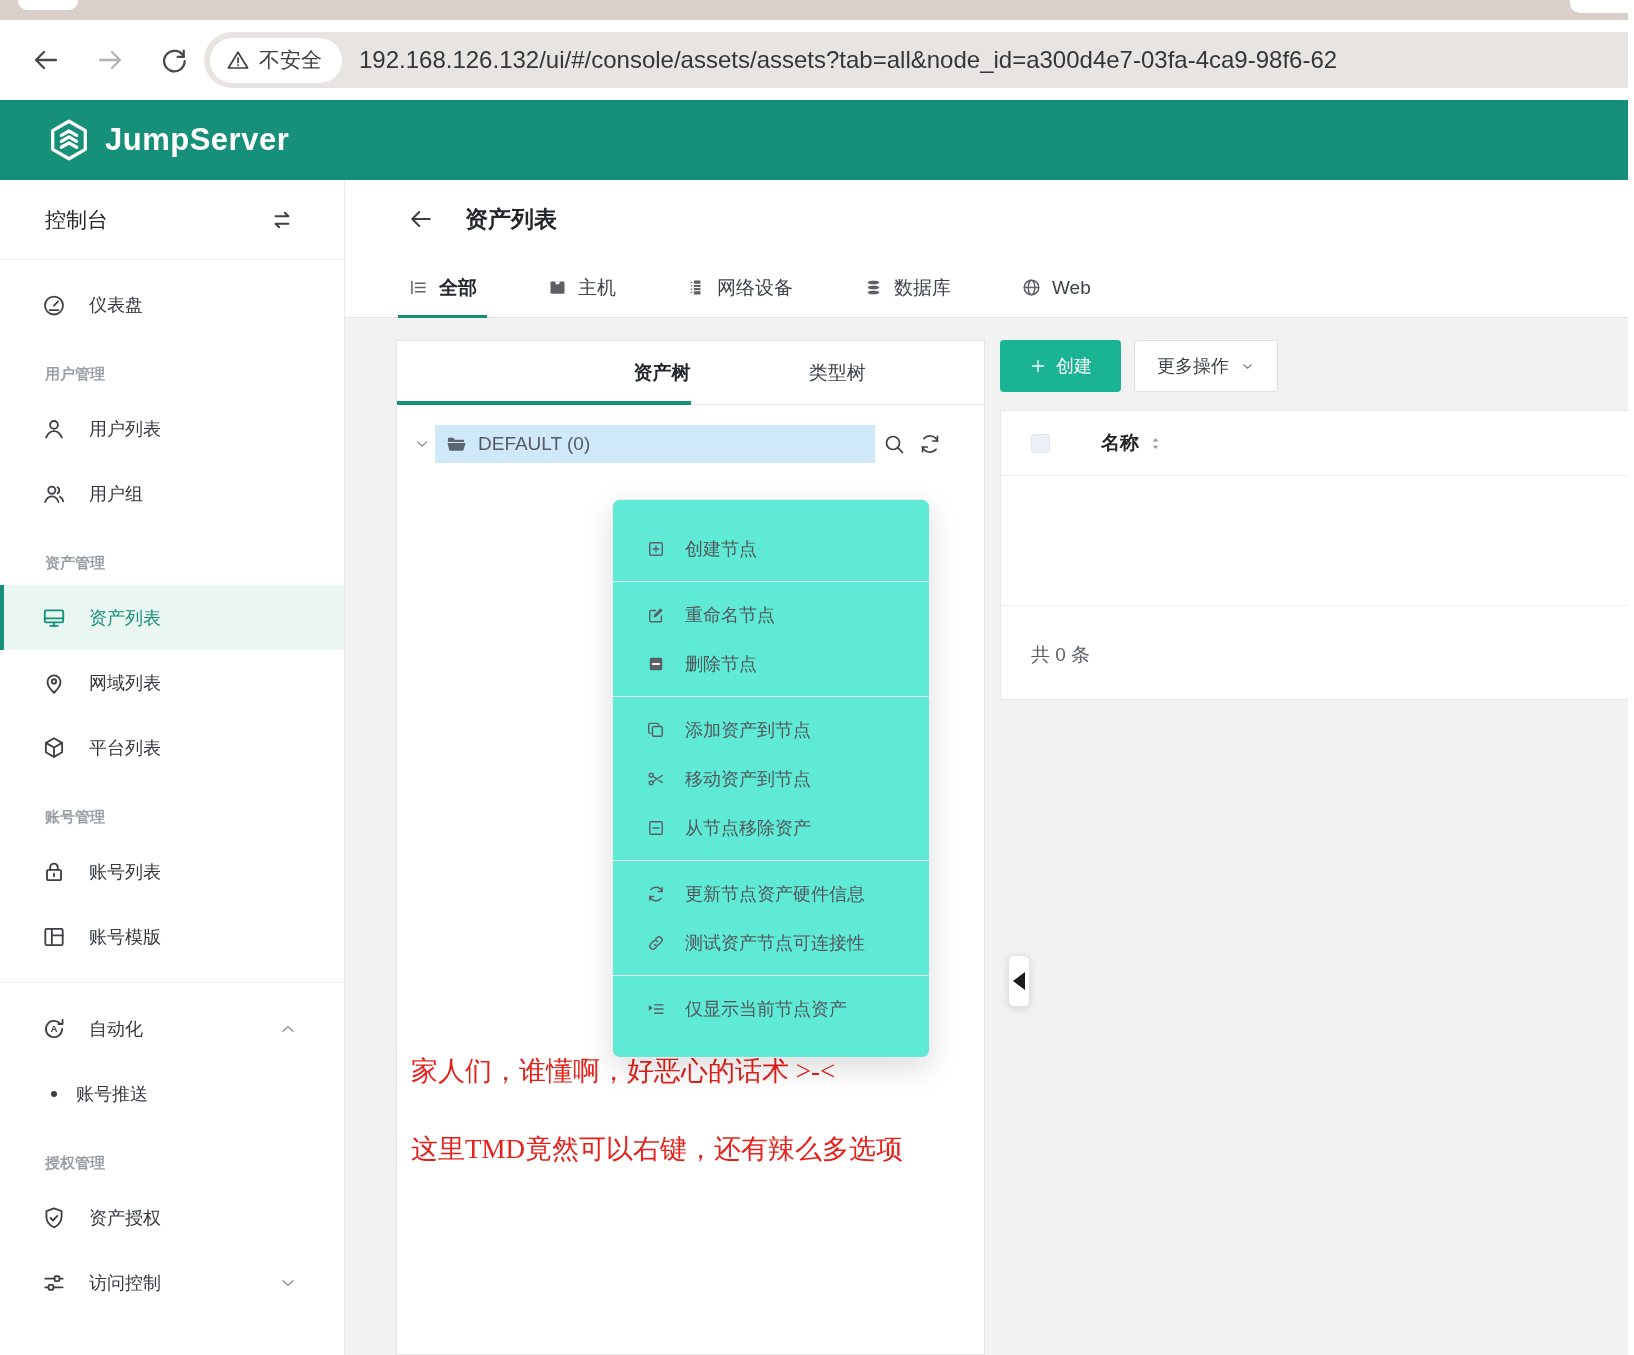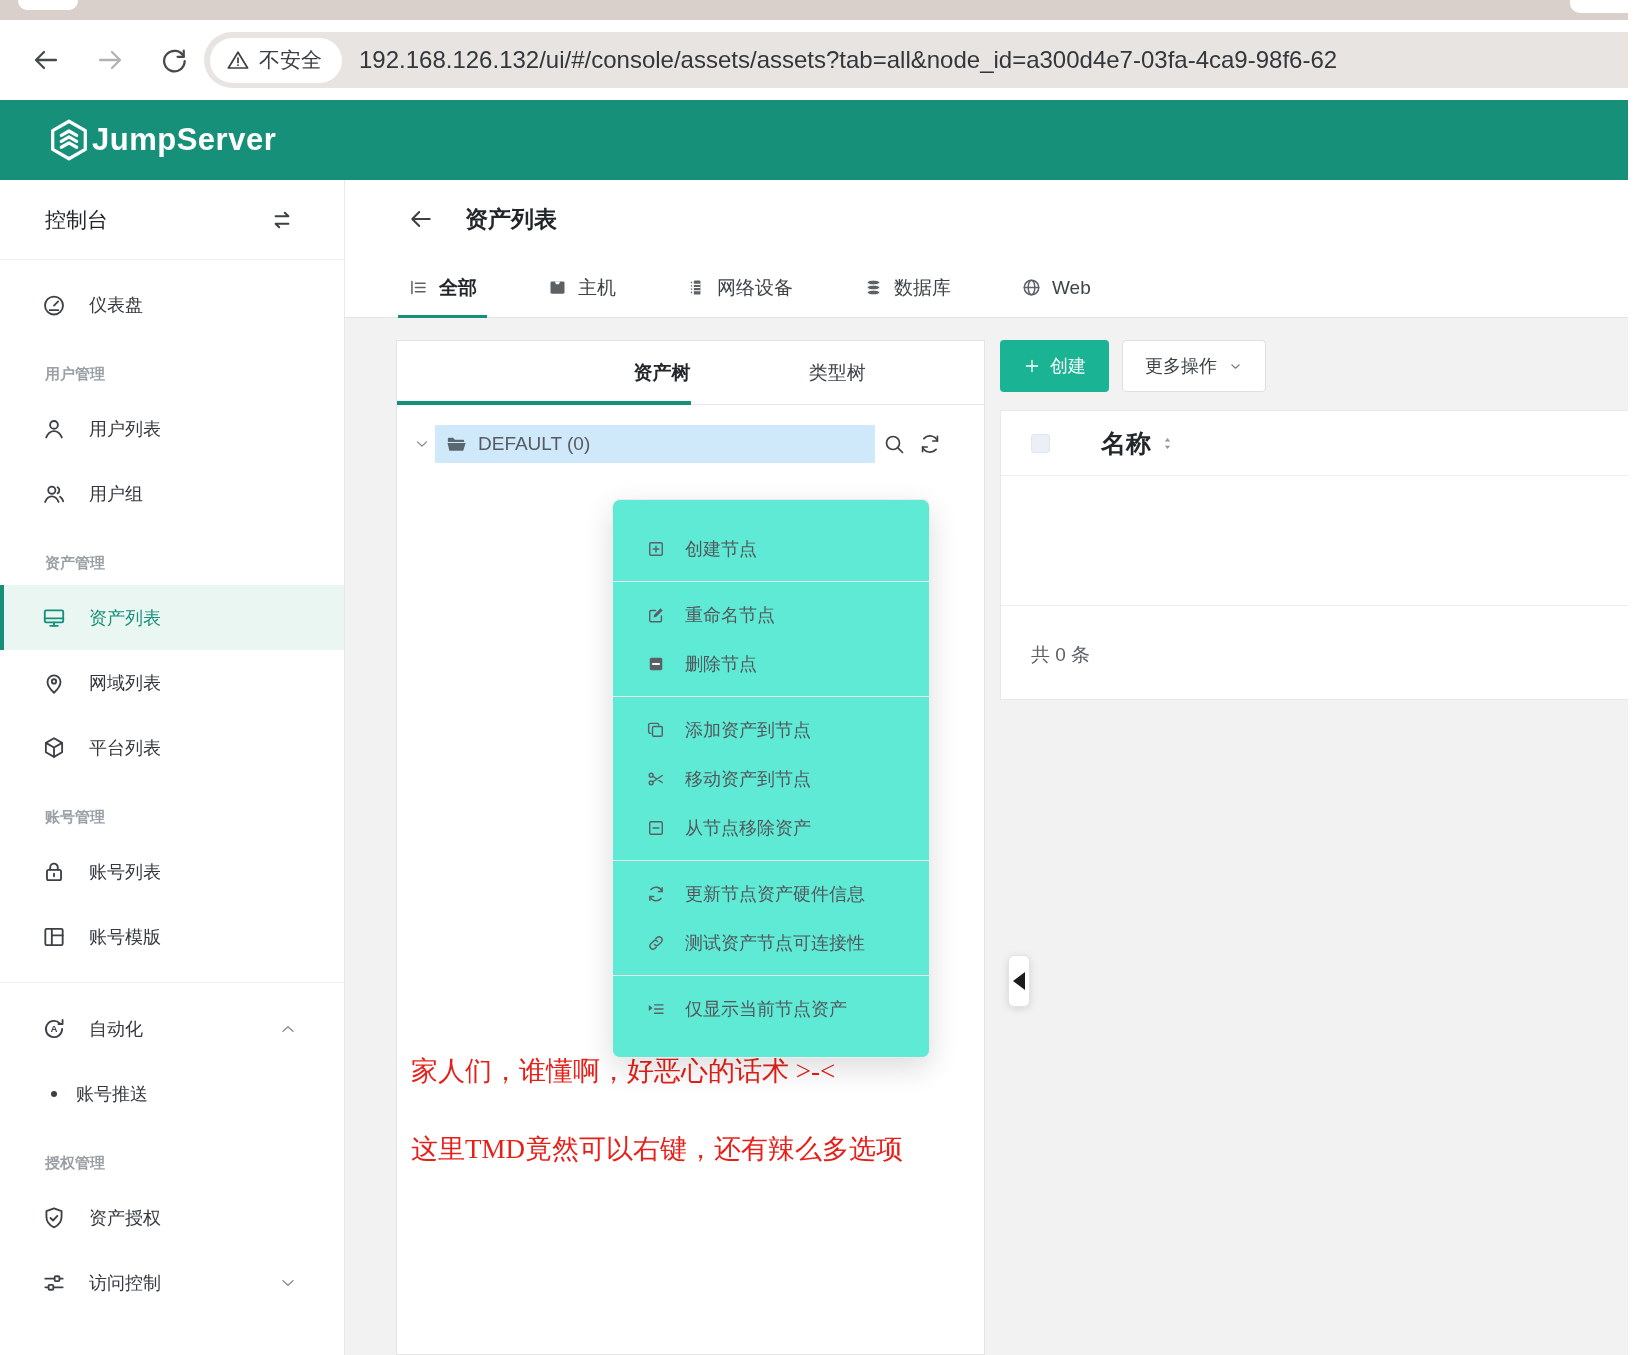--- a/index.html
+++ b/index.html
@@ -17,21 +17,21 @@
   .toolbar { height:80px; background:#fff; border-radius:16px 0 0 0; display:flex; align-items:center; padding-left:30px; }
   .nav-btn { width:32px; height:32px; color:#464a4d; margin-right:32px; cursor:pointer; }
   .nav-btn.disabled { color:#b4b1af; }
   .urlbar { flex:1; height:56px; margin-left:14px; background:#e7e4e2; border-radius:28px 0 0 28px; display:flex; align-items:center; padding-left:6px; overflow:hidden; }
   .sec-chip { height:45px; background:#fff; border-radius:23px; display:flex; align-items:center; padding:0 20px 0 16px; gap:9px; color:#3d4043; flex-shrink:0; cursor:pointer; }
   .sec-chip .icon { width:24px; height:24px; }
   .sec-chip .sec-label { font-size:21px; }
   .url-text { margin-left:17px; font-size:24px; color:#33363a; white-space:nowrap; overflow:hidden; }
 
   
-  .app-header { height:80px; background:var(--brand,#17907a); display:flex; align-items:center; padding-left:46px; }
+  .app-header { height:80px; background:var(--brand,#17907a); display:flex; align-items:center; padding-left:46px; gap:13px; }
   .logo-icon { width:46px; height:46px; color:#fff; }
   .brand-name { color:#fff; font-size:31px; font-weight:700; letter-spacing:.5px; }
 
   
   .app-body { display:flex; height:1175px; }
   .sidebar { width:345px; flex-shrink:0; background:#fff; border-right:1px solid #e9e9e9; }
   .sidebar-header { height:80px; display:flex; align-items:center; justify-content:space-between; padding:0 48px 0 45px; border-bottom:1px solid #efefef; }
   .sidebar-title { font-size:21px; color:#22262b; }
   .swap { width:28px; height:28px; color:#3c4043; cursor:pointer; }
   .side-nav { padding-top:12px; }
@@ -80,28 +80,28 @@
   .menu-item { height:49px; display:flex; align-items:center; gap:19px; padding-left:33px; font-size:18px; color:#53575d; cursor:pointer; }
   .menu-item .icon { width:20px; height:20px; color:#5b5f66; }
   .menu-divider { height:1px; background:#e8e8e8; margin:8px 0; }
 
   
   .collapse-handle { position:absolute; left:663px; top:637px; width:22px; height:52px; background:#fff; border:1px solid #e3e3e3; border-radius:6px; box-shadow:0 2px 8px rgba(0,0,0,.12); display:flex; align-items:center; justify-content:center; cursor:pointer; z-index:7; }
   .collapse-handle .tri { width:0; height:0; border-top:9px solid transparent; border-bottom:9px solid transparent; border-right:12px solid #1c1c1c; }
 
   
   .actions { position:absolute; left:655px; top:22px; display:flex; gap:13px; }
-  .btn-create { height:52px; padding:0 23px; background:var(--btn-green,#1ab394); color:#fff; font-size:18px; border:none; border-radius:4px; display:flex; align-items:center; gap:9px; cursor:pointer; }
+  .btn-create { height:52px; padding:0 29px; background:var(--btn-green,#1ab394); color:#fff; font-size:18px; border:none; border-radius:4px; display:flex; align-items:center; gap:9px; cursor:pointer; }
   .btn-create .icon { width:18px; height:18px; color:#fff; }
   .btn-more { height:52px; padding:0 22px; background:#fff; border:1px solid #dcdfe6; border-radius:4px; color:#3d4247; font-size:18px; display:flex; align-items:center; gap:11px; cursor:pointer; }
   .btn-more .icon { width:15px; height:15px; color:#74797e; }
   .table-card { position:absolute; left:655px; top:92px; right:-2px; height:290px; background:#fff; border:1px solid #e8e8e8; }
   .thead { height:65px; display:flex; align-items:center; padding-left:30px; border-bottom:1px solid #ebeef5; }
   .checkbox { width:19px; height:19px; background:#ebeff6; border:1px solid #e0e5ee; border-radius:3px; cursor:pointer; }
-  .th-name { margin-left:51px; font-size:25px; font-weight:700; color:#23272b; display:flex; align-items:center; gap:8px; }
+  .th-name { margin-left:51px; font-size:19px; font-weight:700; color:#23272b; display:flex; align-items:center; gap:8px; }
   .sort-icon { width:17px; height:17px; color:#8f969c; cursor:pointer; }
   .tbody-empty { height:130px; border-bottom:1px solid #ebeef5; }
   .tfoot { padding:36px 0 0 30px; font-size:19px; color:#5c6166; }
 </style>
 </head>
 <body>
 
 <div class="screen">
 
   <div class="tabstrip">

